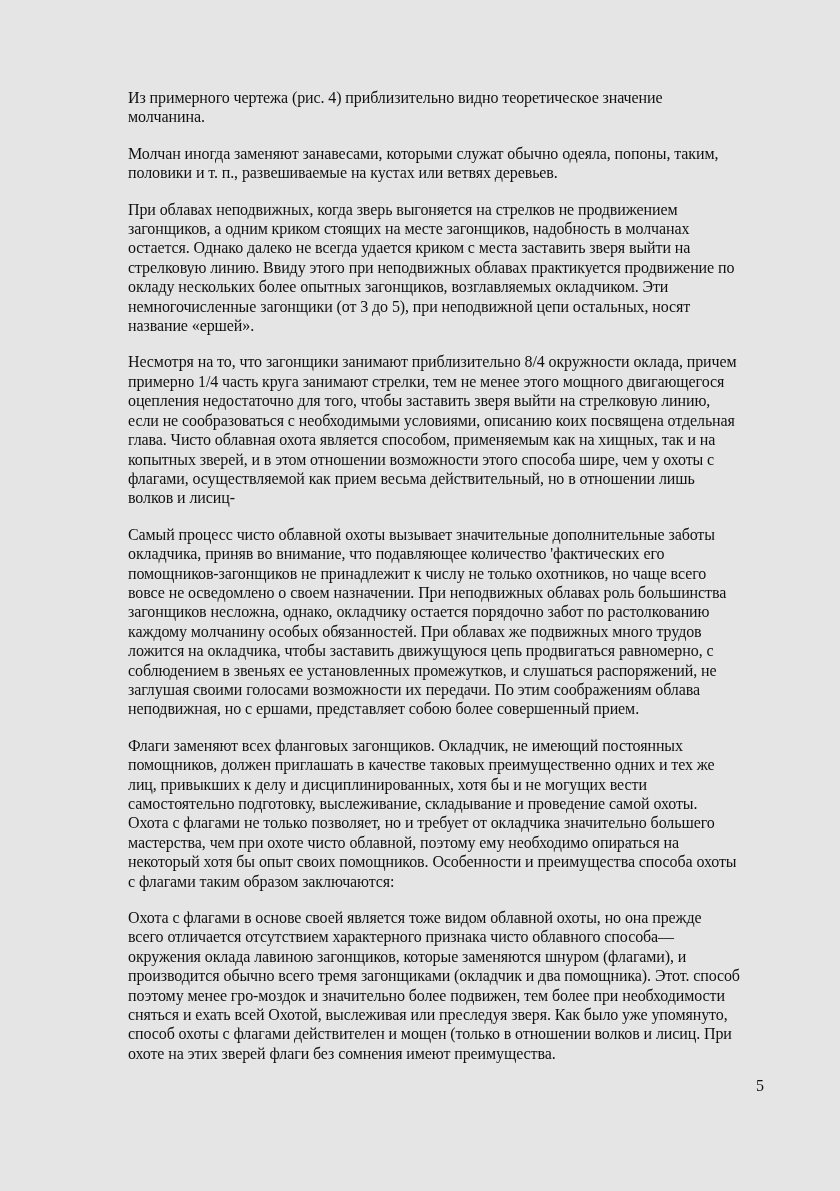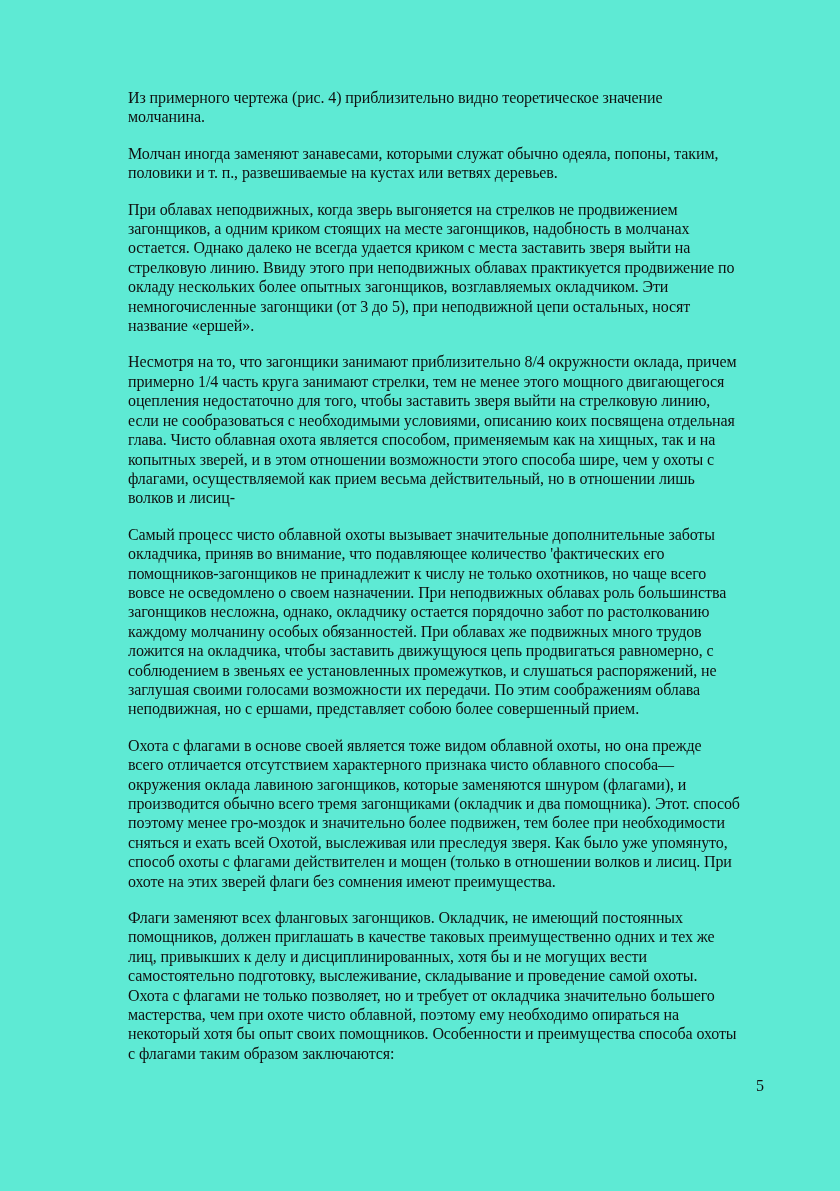--- a/index.html
+++ b/index.html
@@ -11,21 +11,21 @@
     position: relative;
     width: 840px;
     height: 1191px;
     font-family: "Liberation Serif", serif;
     color: #101010;
     overflow: hidden;
   }
   .page {
     position: absolute;
     inset: 0;
-    background: #5eead4;
+    background: #e5e5e5;
     padding-left: 36px;
   }
   .text-block {
     position: absolute;
     left: 128px;
     top: 88px;
     width: 680px;
   }
   .para {
     margin: 0 0 17px 0;
@@ -71,31 +71,31 @@
       <p class="para">Самый процесс чисто облавной охоты вызывает значительные дополнительные заботы
 окладчика, приняв во внимание, что подавляющее количество 'фактических его
 помощников-загонщиков не принадлежит к числу не только охотников, но чаще всего
 вовсе не осведомлено о своем назначении. При неподвижных облавах роль большинства
 загонщиков несложна, однако, окладчику остается порядочно забот по растолкованию
 каждому молчанину особых обязанностей. При облавах же подвижных много трудов
 ложится на окладчика, чтобы заставить движущуюся цепь продвигаться равномерно, с
 соблюдением в звеньях ее установленных промежутков, и слушаться распоряжений, не
 заглушая своими голосами возможности их передачи. По этим соображениям облава
 неподвижная, но с ершами, представляет собою более совершенный прием.</p>
+      <p class="para">Флаги заменяют всех фланговых загонщиков. Окладчик, не имеющий постоянных
+помощников, должен приглашать в качестве таковых преимущественно одних и тех же
+лиц, привыкших к делу и дисциплинированных, хотя бы и не могущих вести
+самостоятельно подготовку, выслеживание, складывание и проведение самой охоты.
+Охота с флагами не только позволяет, но и требует от окладчика значительно большего
+мастерства, чем при охоте чисто облавной, поэтому ему необходимо опираться на
+некоторый хотя бы опыт своих помощников. Особенности и преимущества способа охоты
+с флагами таким образом заключаются:</p>
       <p class="para">Охота с флагами в основе своей является тоже видом облавной охоты, но она прежде
 всего отличается отсутствием характерного признака чисто облавного способа—
 окружения оклада лавиною загонщиков, которые заменяются шнуром (флагами), и
 производится обычно всего тремя загонщиками (окладчик и два помощника). Этот. способ
 поэтому менее гро-моздок и значительно более подвижен, тем более при необходимости
 сняться и ехать всей Охотой, выслеживая или преследуя зверя. Как было уже упомянуто,
 способ охоты с флагами действителен и мощен (только в отношении волков и лисиц. При
 охоте на этих зверей флаги без сомнения имеют преимущества.</p>
-      <p class="para">Флаги заменяют всех фланговых загонщиков. Окладчик, не имеющий постоянных
-помощников, должен приглашать в качестве таковых преимущественно одних и тех же
-лиц, привыкших к делу и дисциплинированных, хотя бы и не могущих вести
-самостоятельно подготовку, выслеживание, складывание и проведение самой охоты.
-Охота с флагами не только позволяет, но и требует от окладчика значительно большего
-мастерства, чем при охоте чисто облавной, поэтому ему необходимо опираться на
-некоторый хотя бы опыт своих помощников. Особенности и преимущества способа охоты
-с флагами таким образом заключаются:</p>
     </div>
   <div class="page-number">5</div>
 </div>
 
 </body></html>

